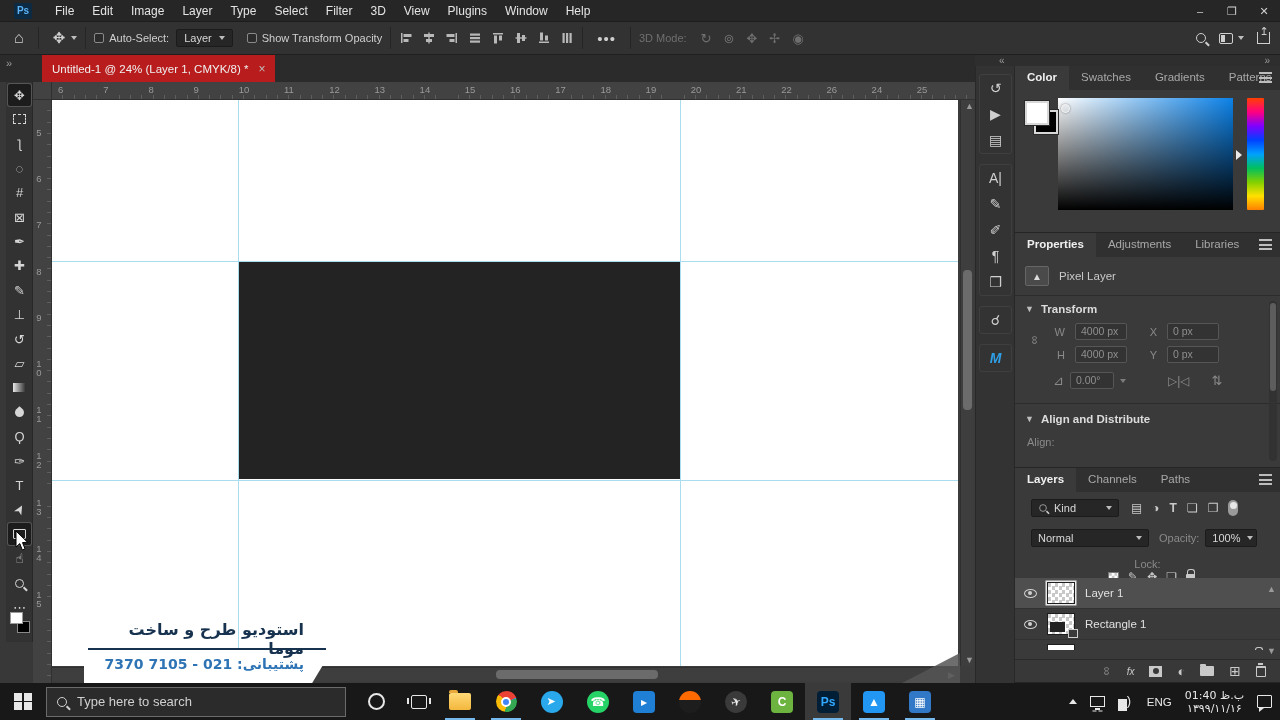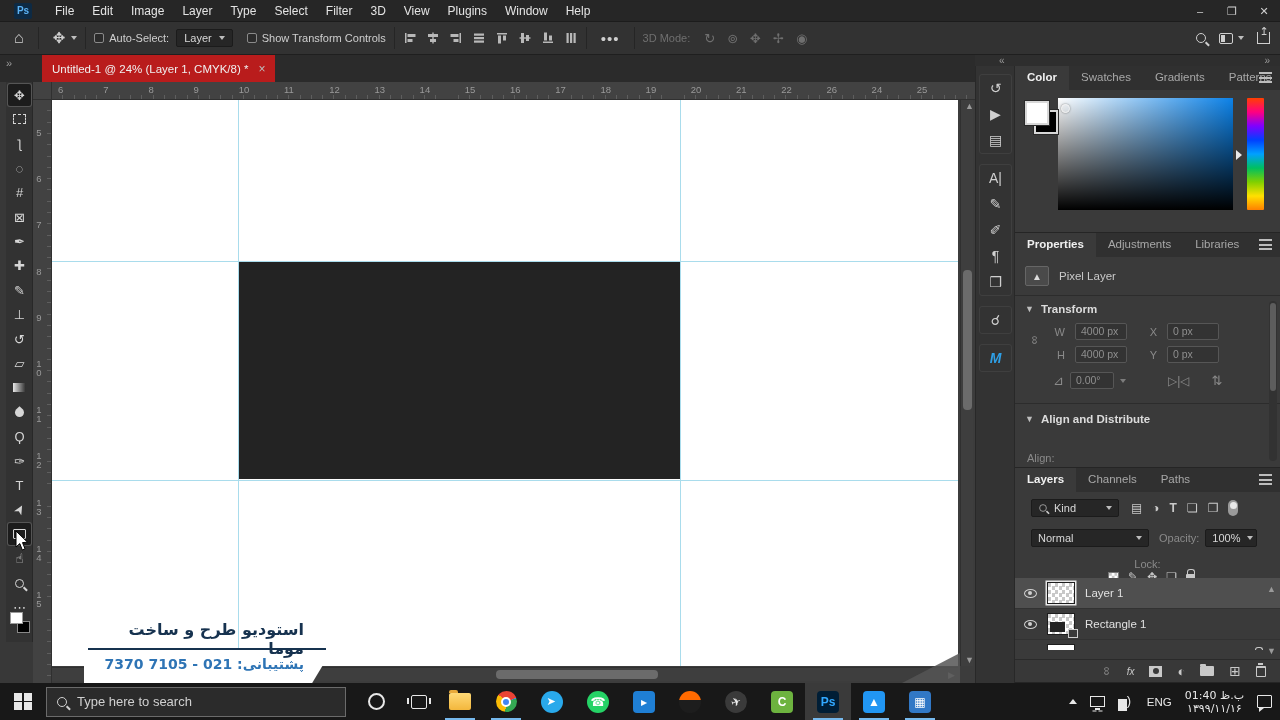--- a/index.html
+++ b/index.html
@@ -216,21 +216,21 @@
       <span class="checkbox"></span>
       <span>Auto-Select:</span>
     </label>
     <div class="dd-box">
       <span>Layer</span>
       <span class="tri-down"></span>
     </div>
     <span style="width:14px"></span>
     <label class="ob-label">
       <span class="checkbox"></span>
-      <span>Show Transform Controls</span>
+      <span>Show Transform Opacity</span>
     </label>
     <span class="ob-sep"></span>
     <div class="align-group" id="align-icons">
         <span class="align-ic">
           <svg width="14" height="14" viewBox="0 0 14 14">
             <rect x="2" y="2" width="1.5" height="10" fill="#b8b8b8"></rect>
             <rect x="4.5" y="3" width="8" height="3" fill="#b8b8b8"></rect>
             <rect x="4.5" y="8" width="5" height="3" fill="#b8b8b8"></rect>
           </svg>
         </span>
@@ -541,21 +541,21 @@
       <span class="dim" style="font-size:12px">▷|◁</span>
       <span style="width:10px"></span>
       <span class="dim" style="font-size:13px">⇅</span>
     </div>
     <div style="position:absolute; left:0; top:170px; right:0; height:1px; background:#2c2c2c;"></div>
 
     <div class="prow" style="left:10px; top:180px;">
       <span class="sec-chev">▼</span>
       <span class="sec-title">Align and Distribute</span>
     </div>
-    <div class="prow dim" style="left:12px; top:219px; font-size:11px;">
+    <div class="prow dim" style="left:12px; top:203px; font-size:11px;">
       <span>Align:</span>
     </div>
     <div class="mini-scroll" style="right:3px; top:68px; height:160px;">
       <div class="thumb" style="top:2px; height:88px;"></div>
     </div>
   </div>
 
   <div class="panel" style="top:468px; height:215px;">
     <div class="ptabs" id="layers-tabs">
         <div class="ptab active">Layers</div>

